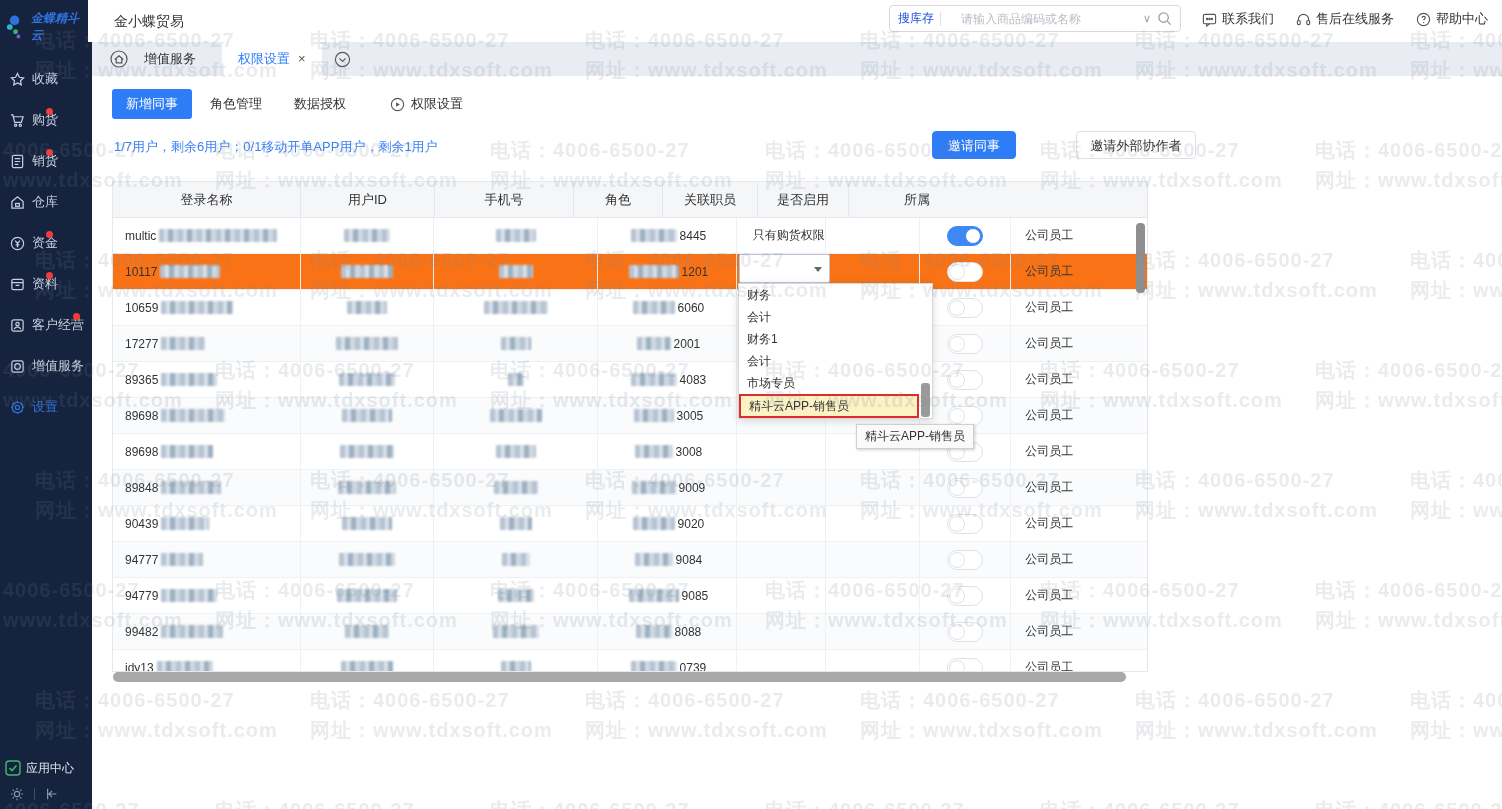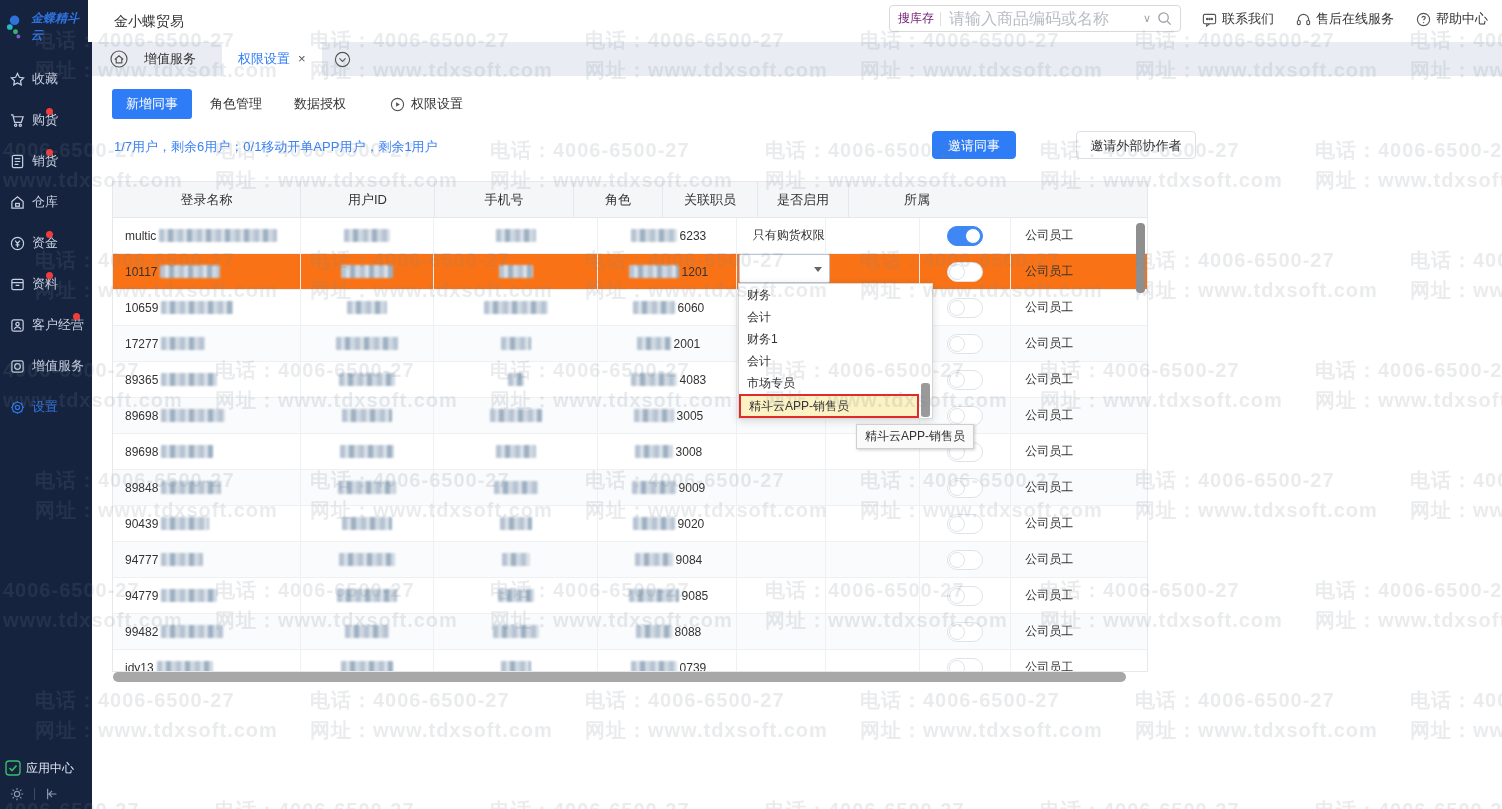--- a/index.html
+++ b/index.html
@@ -16,24 +16,24 @@
   .side-item .dot{position:absolute;width:7px;height:7px;border-radius:50%;background:#f23c3c;top:0px;}
   #side-bottom{position:absolute;left:0;bottom:8px;width:92px;}
   #app-center{display:flex;align-items:center;gap:5px;padding-left:5px;color:#dfe6f2;font-size:12px;height:22px;cursor:pointer;}
   #side-tools{display:flex;align-items:center;gap:10px;padding-left:10px;margin-top:8px;color:#8a97ad;}
   #side-tools .divider{width:1px;height:12px;background:#3a4a68;}
   
   #topbar{position:absolute;left:88px;top:0;width:1410px;height:42px;background:#fff;}
   #win-title{position:absolute;left:26px;top:13px;font-size:14px;color:#333;}
   #searchbox{position:absolute;right:317px;top:5px;width:292px;height:27px;border:1px solid #d9d9d9;border-radius:4px;
     background:#fff;display:flex;align-items:center;box-sizing:border-box;padding:0 8px;gap:6px;}
-  #searchbox .s-label{font-size:12px;color:#701a75;white-space:nowrap;}
+  #searchbox .s-label{font-size:12px;color:#1d4ed8;white-space:nowrap;}
   #searchbox .s-sep{width:1px;height:14px;background:#e0e0e0;}
-  #searchbox input{border:0;outline:0;flex:1;font-size:16px;color:#b91c1c;background:transparent;min-width:10px;
-    font-family:"Liberation Sans","DejaVu Sans",sans-serif;}
+  #searchbox input{border:0;outline:0;flex:1;font-size:12px;color:#b91c1c;background:transparent;min-width:10px;
+    font-family:"Liberation Sans","DejaVu Sans",sans-serif;margin-left:12px;}
   #searchbox input::placeholder{color:#b8bcc4;}
   #searchbox .s-caret{color:#9aa0a8;font-size:11px;}
   #top-links{position:absolute;right:10px;top:10px;display:flex;align-items:center;gap:22px;}
   .top-link{display:flex;align-items:center;gap:5px;font-size:13px;color:#333;cursor:pointer;white-space:nowrap;}
   
   #tabbar{position:absolute;left:92px;top:42px;width:1410px;height:34px;background:#e9edf3;display:flex;align-items:center;}
   #home-btn{margin-left:18px;cursor:pointer;display:flex;align-items:center;}
   .page-tab{padding:0 16px;height:34px;line-height:34px;font-size:13px;color:#333;cursor:pointer;display:flex;align-items:center;gap:8px;}
   .page-tab.active{background:#fff;color:#2e7cf6;border-radius:4px 4px 0 0;margin-left:10px;}
   .page-tab .tab-close{color:#555;font-size:13px;cursor:pointer;}
@@ -301,21 +301,21 @@
               <span class="px" style="width: 118px;"></span>
             </div>
       <div class="td c-id">
               <span class="px" style="width: 46px;"></span>
             </div>
       <div class="td c-name">
               <span class="px" style="width: 40px;"></span>
             </div>
       <div class="td c-phone">
               <span class="px" style="width: 46px;"></span>
-              <span>6233</span>
+              <span>8445</span>
             </div>
       <div class="td c-role">
               <span>只有购货权限</span>
             </div>
       <div class="td c-emp"></div>
       <div class="td c-en">
               <span class="toggle on">
                 <i></i>
               </span>
             </div>

